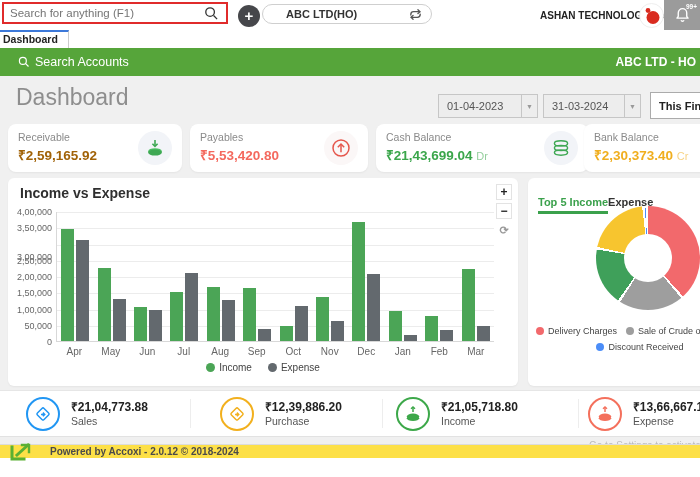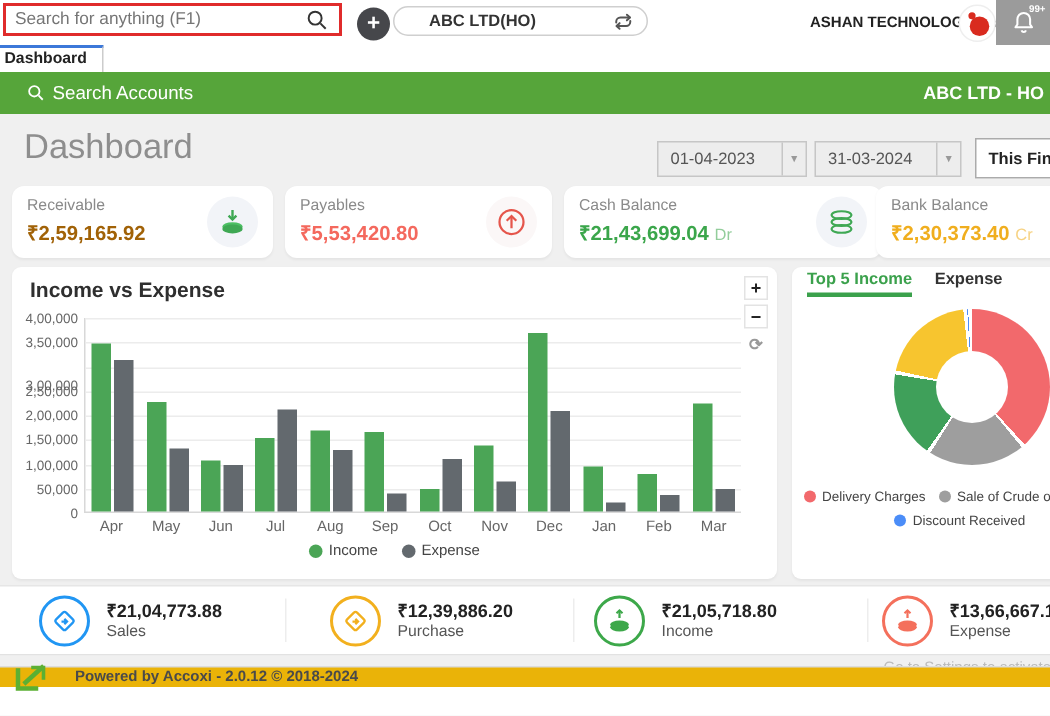--- a/index.html
+++ b/index.html
@@ -61,21 +61,21 @@
   .bar-plot { position:absolute; top:0; left:0; right:0; bottom:0; display:flex; justify-content:space-around; align-items:flex-end; }
   .bar-group { display:flex; align-items:flex-end; gap:2px; height:100%; }
   .bar { width:13px; }
   .months-row { position:absolute; left:48px; right:24px; top:168px; display:flex; justify-content:space-around; }
   .month-label { width:28px; text-align:center; font-size:10px; color:#666; }
   .bar-legend { position:absolute; left:0; right:0; top:184px; display:flex; justify-content:center; gap:16px; align-items:center; }
   .legend-item { display:flex; align-items:center; gap:4px; font-size:10px; color:#444; }
   .legend-dot { width:9px; height:9px; border-radius:50%; flex:none; }
 
   .donut-card { position:absolute; left:528px; top:178px; width:200px; height:208px; background:#fff; border-radius:6px; box-shadow:0 1px 2px rgba(0,0,0,0.05); }
-  .donut-tabs { position:absolute; left:10px; top:2px; display:flex; gap:15px; }
+  .donut-tabs { position:absolute; left:10px; top:18px; display:flex; }
   .donut-tab { font-size:11px; font-weight:bold; color:#333; padding-bottom:3px; cursor:pointer; }
   .donut-tab.active { color:#3BA14C; border-bottom:3px solid #3BA14C; }
   .donut { position:absolute; left:68px; top:28px; width:104px; height:104px; border-radius:50%; }
   .donut-hole { position:absolute; left:28px; top:28px; width:48px; height:48px; border-radius:50%; background:#fff; }
   .pie-legend-row1 { position:absolute; left:8px; top:148px; right:0; display:flex; gap:9px; align-items:center; white-space:nowrap; overflow:hidden; }
   .pie-legend-row2 { position:absolute; left:0; right:0; top:164px; display:flex; justify-content:center; transform:translateX(12px); }
   .pie-legend-item { display:flex; align-items:center; gap:4px; font-size:9px; color:#444; }
   .pie-dot { width:8px; height:8px; border-radius:50%; flex:none; }
 
   
@@ -85,21 +85,21 @@
   .stat-icon { width:34px; height:34px; border-radius:50%; border:2px solid currentColor; display:flex; align-items:center; justify-content:center; flex:none; }
   .stat-value { font-size:12px; font-weight:bold; color:#222; line-height:1.3; }
   .stat-label { font-size:10.5px; color:#555; }
 
   
   .wm1 { position:absolute; left:578px; top:421px; font-size:13.5px; color:#8F8F8F; white-space:nowrap; }
   .wm2 { position:absolute; left:589px; top:440px; font-size:10px; color:#BBB; white-space:nowrap; }
   .red-dot { position:absolute; left:638px; top:451px; width:5px; height:7px; background:#D93025; }
 
   
-  .footer { position:absolute; top:444px; left:0; width:700px; height:14px; background:#eab308; border-top:1px solid #DCDCDC; display:flex; align-items:center; }
+  .footer { position:absolute; top:444px; left:0; width:700px; height:14px; background:#fde047; border-top:1px solid #DCDCDC; display:flex; align-items:center; }
   .footer svg { margin-left:9px; flex:none; }
   .footer-text { margin-left:17px; font-size:10px; font-weight:bold; color:#4A4A4A; }
 </style>
 </head>
 <body>
 
 <div class="screen">
 
   <div class="topbar">
     <div class="search-box">

